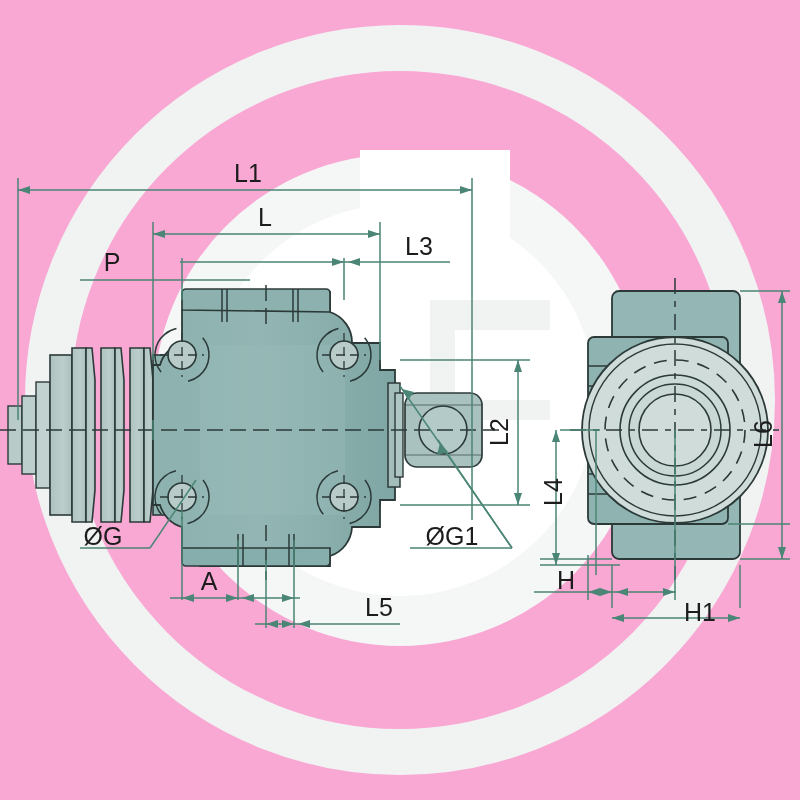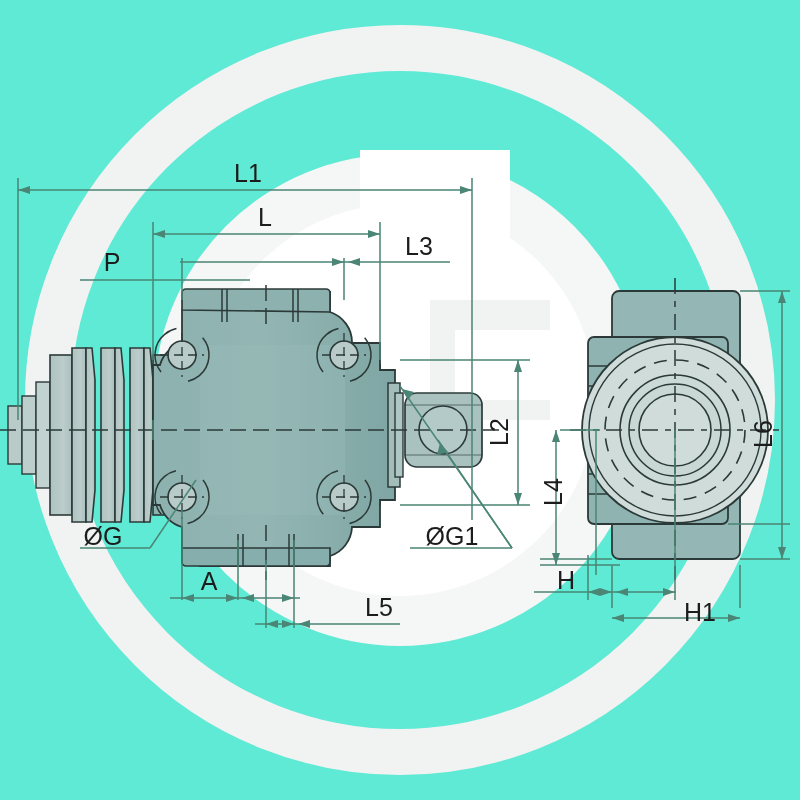--- a/index.html
+++ b/index.html
@@ -1,18 +1,18 @@
 <!DOCTYPE html>
 <html><head>
 <meta charset="utf-8">
 <style>
   html,body{margin:0;padding:0;background:#ffffff;}
   body{width:800px;height:800px;overflow:hidden;
        font-family:"Liberation Sans","DejaVu Sans",sans-serif;}
-  #stage{position:relative;width:800px;height:800px;background:#5eead4;}
+  #stage{position:relative;width:800px;height:800px;background:#f9a8d4;}
   svg{display:block;}
   .dimtext{font-family:"Liberation Sans","DejaVu Sans",sans-serif;
            font-size:25px;fill:#1c1c1c;}
 </style>
 </head>
 <body>
 
 <div id="stage">
 <svg width="800" height="800" viewBox="0 0 800 800">
 

